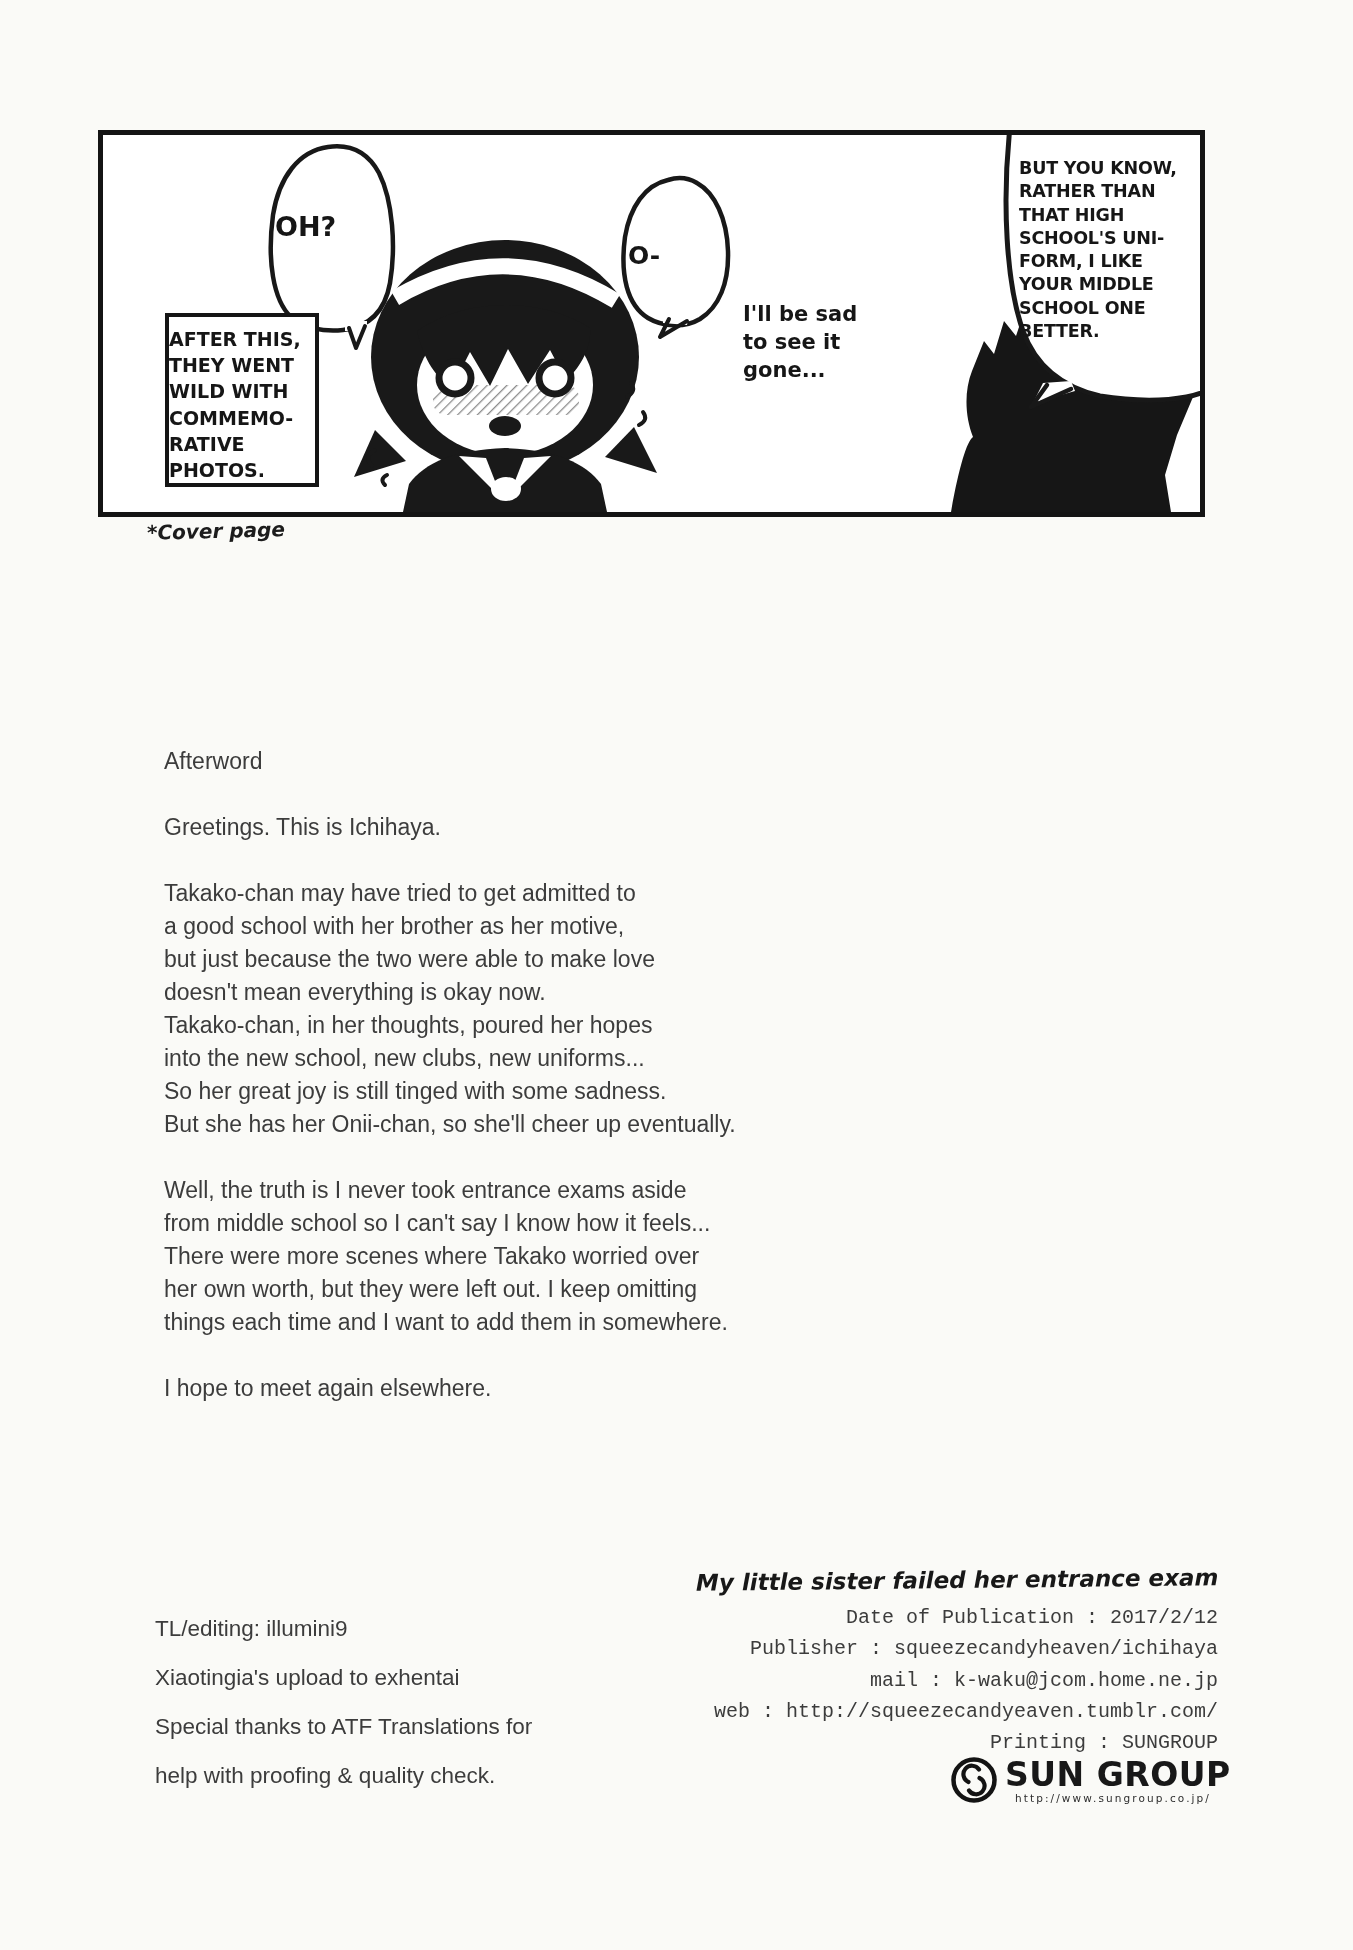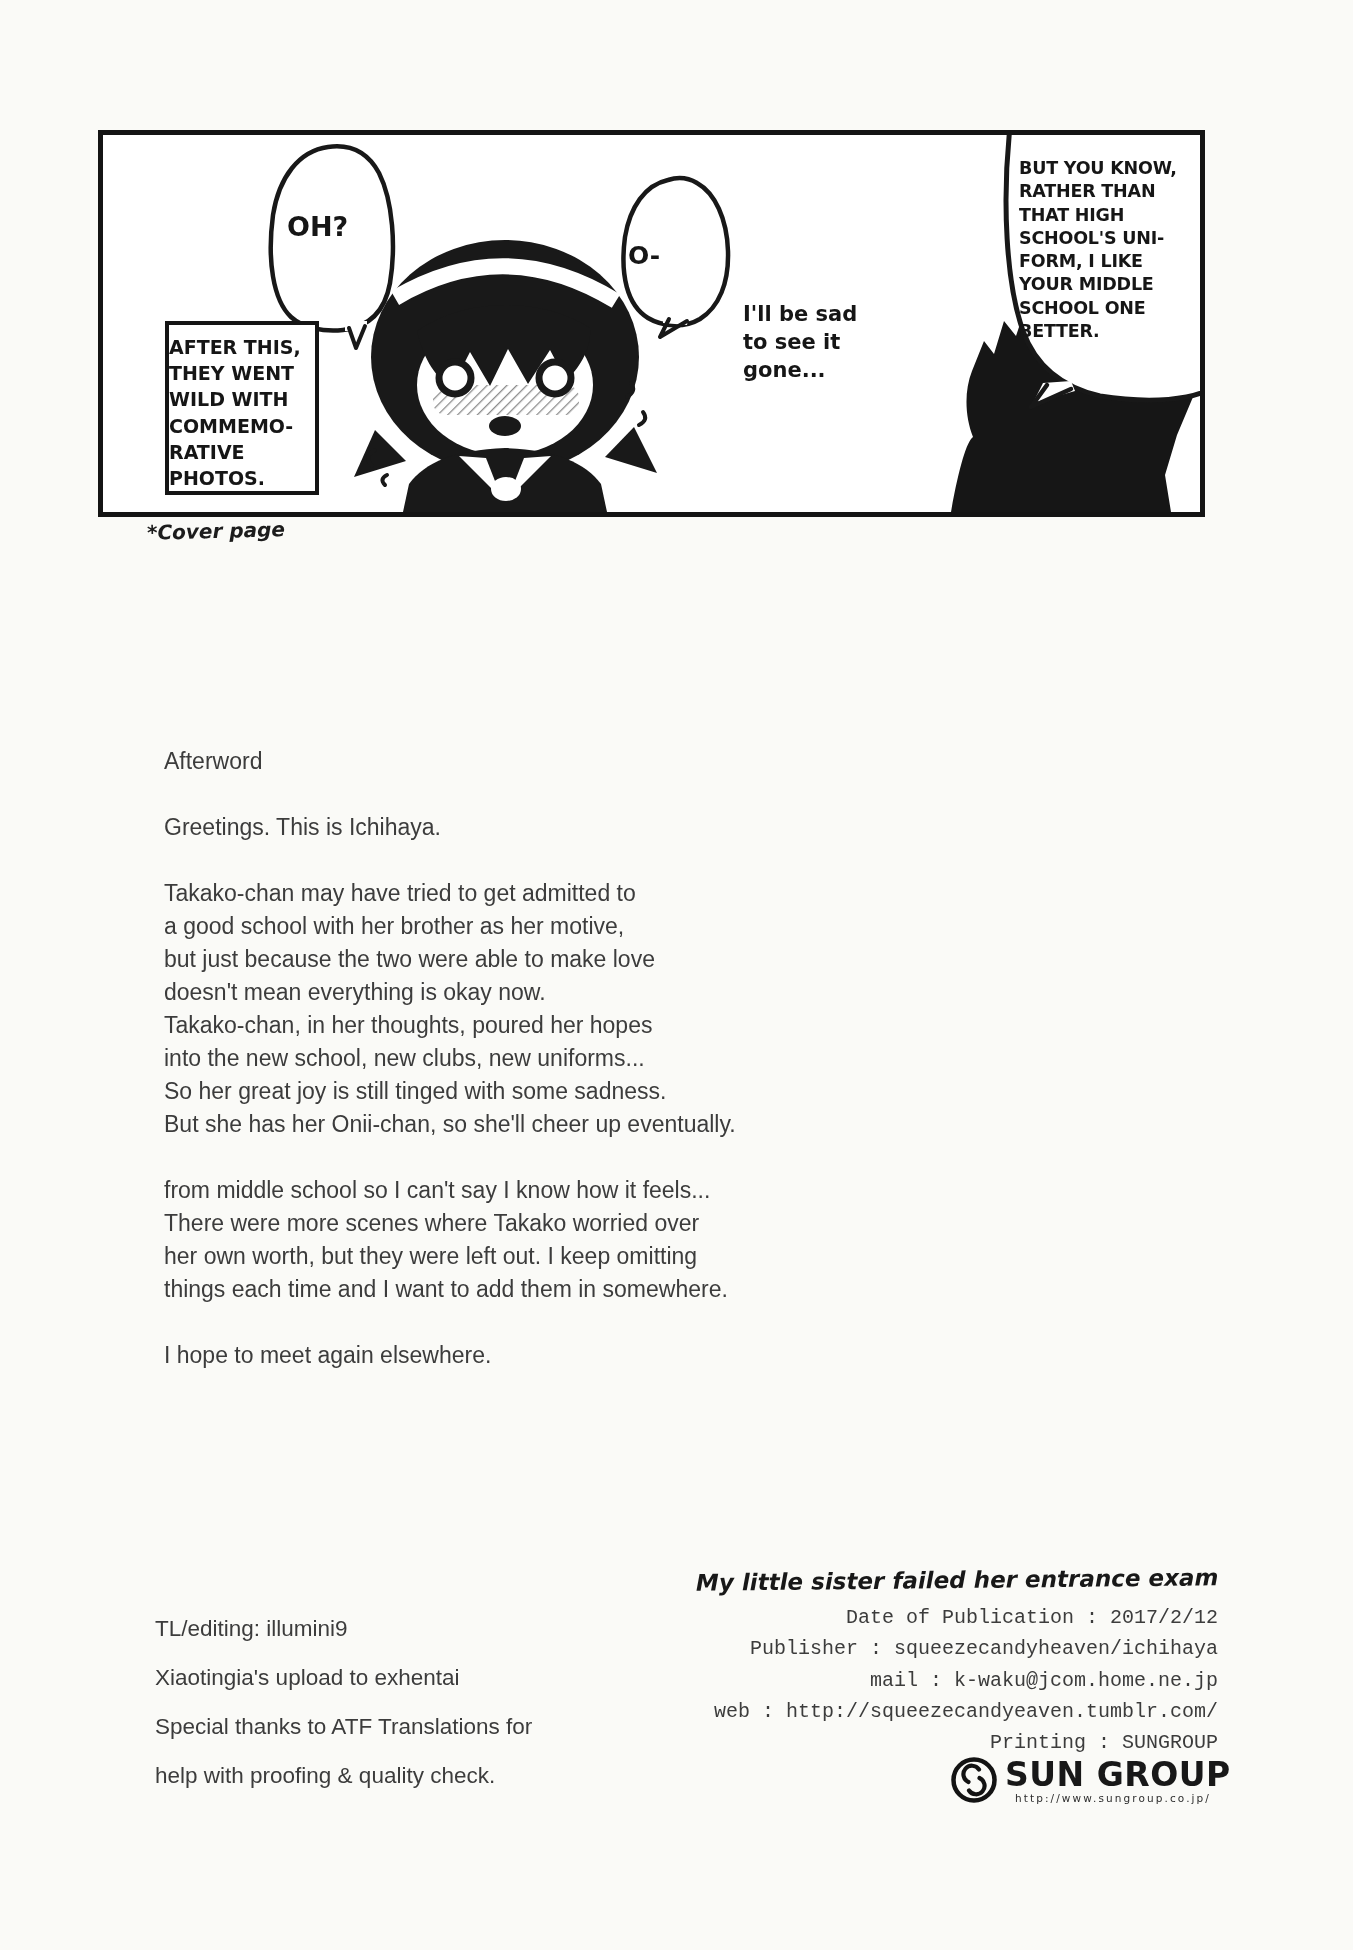--- a/index.html
+++ b/index.html
@@ -17,26 +17,26 @@
   .panel {
     left:98px; top:130px; width:1107px; height:387px;
     border:5px solid #141414; background:#fff; overflow:hidden;
   }
   .panel svg.art { position:absolute; left:0; top:0; width:100%; height:100%; }
 
   .manga {
     font-family:"DejaVu Sans", sans-serif;
     font-weight:700; color:#161616; 
   }
-  .oh-text   { left:172px; top:76px;  width:108px; font-size:27px;margin-left:12px; }
+  .oh-text   { left:172px; top:76px;  width:108px; font-size:27px; }
   .o-text    { left:525px; top:106px; width:100px; font-size:25px; }
   .floating  { left:640px; top:165px; width:144px; font-size:21px; line-height:28px; }
   .rb-text   { left:916px; top:22px;  width:172px; font-size:17.5px; line-height:23.3px; letter-spacing:-0.2px; }
   .caption-box {
-    left:62px; top:186px; width:154px; height:174px;
+    left:62px; top:178px; width:154px; height:174px;
     border:4px solid #151515; background:#fff;
     padding-top:9px; font-size:19px; line-height:26.2px;
   }
 
   .cover-note {
     left:147px; top:519px; font-family:"DejaVu Sans", sans-serif;
     font-style:italic; font-weight:700; font-size:20px; color:#1c1c1c;
     transform:rotate(-1.5deg);
   }
 
@@ -162,20 +162,21 @@
   <div class="aw-line"></div>
   <div class="aw-line">Takako-chan may have tried to get admitted to</div>
   <div class="aw-line">a good school with her brother as her motive,</div>
   <div class="aw-line">but just because the two were able to make love</div>
   <div class="aw-line">doesn't mean everything is okay now.</div>
   <div class="aw-line">Takako-chan, in her thoughts, poured her hopes</div>
   <div class="aw-line">into the new school, new clubs, new uniforms...</div>
   <div class="aw-line">So her great joy is still tinged with some sadness.</div>
   <div class="aw-line">But she has her Onii-chan, so she'll cheer up eventually.</div>
   <div class="aw-line"></div>
+  <div class="aw-line">Well, the truth is I never took entrance exams aside</div>
   <div class="aw-line">from middle school so I can't say I know how it feels...</div>
   <div class="aw-line">There were more scenes where Takako worried over</div>
   <div class="aw-line">her own worth, but they were left out. I keep omitting</div>
   <div class="aw-line">things each time and I want to add them in somewhere.</div>
   <div class="aw-line"></div>
   <div class="aw-line">I hope to meet again elsewhere.</div>
 </div>
 
 <div class="abs credits-left">
   <div class="cl-line">TL/editing: illumini9</div>

